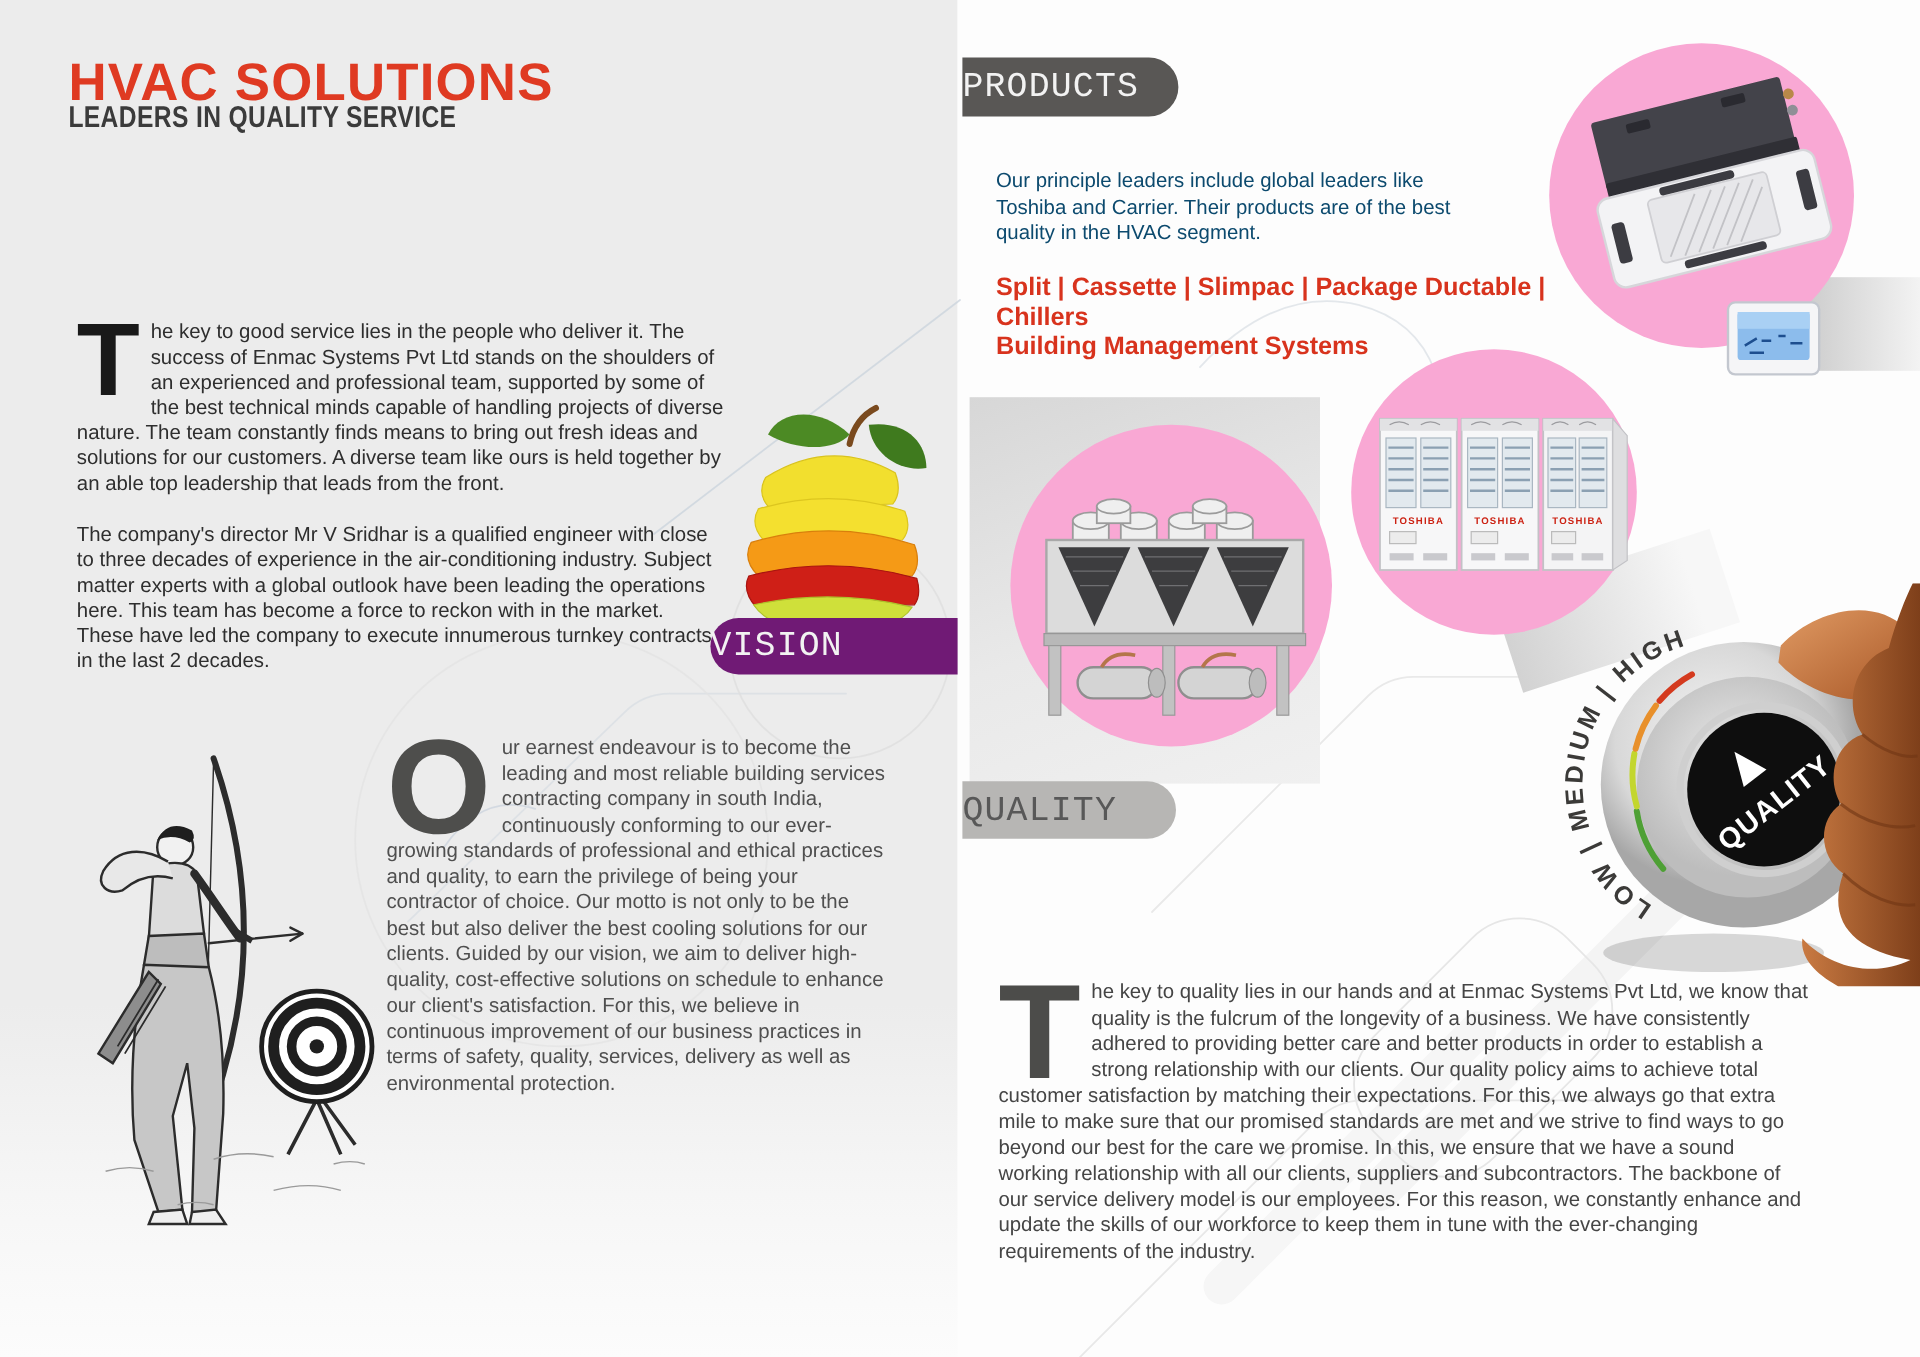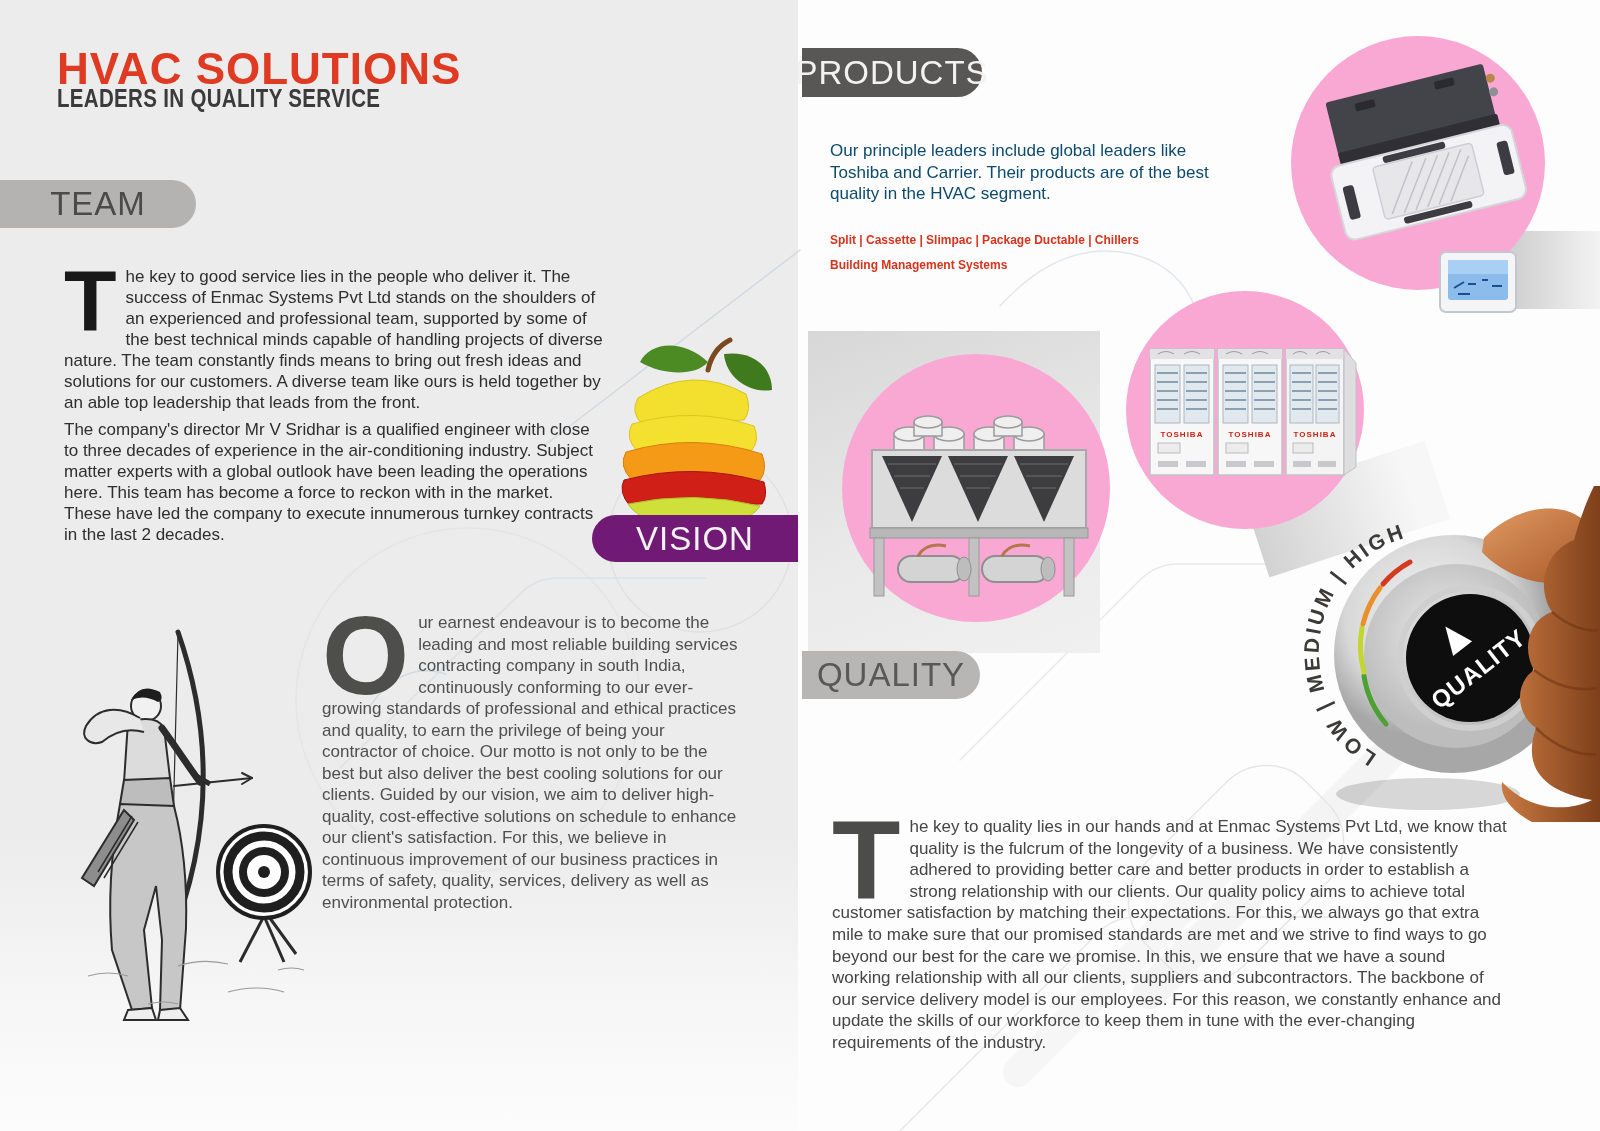--- a/index.html
+++ b/index.html
@@ -8,37 +8,37 @@
   .abs{position:absolute;}
   
   .left-page{left:0;top:0;width:798px;height:1131px;
     background:linear-gradient(180deg,#ececec 0%,#ececec 74%,#f6f6f6 88%,#fcfcfc 100%);}
   .right-page{left:798px;top:0;width:802px;height:1131px;background:#fdfdfd;}
   
   .brand-title{left:57px;top:44px;font-size:44px;font-weight:600;letter-spacing:1px;color:#df3a22;z-index:3;}
   .brand-sub{left:57px;top:84px;font-size:25px;font-weight:700;color:#3b3b3b;letter-spacing:.4px;
     transform:scaleX(.82);transform-origin:left;z-index:3;}
   
-  .badge{display:flex;align-items:center;justify-content:center;font-size:33px;letter-spacing:1px;z-index:3;}
+  .badge{display:flex;align-items:center;font-size:29px;letter-spacing:1px;z-index:3;font-family:Liberation Mono, monospace;}
   .badge-team{left:0;top:180px;width:196px;height:48px;background:#b4b3b1;color:#4a4a4a;
     border-radius:0 26px 26px 0;}
   .badge-vision{left:592px;top:515px;width:206px;height:47px;background:#701a75;color:#f2f2f2;
     border-radius:26px 0 0 26px;}
   .badge-products{left:802px;top:48px;width:180px;height:49px;background:#595755;color:#f2f2f2;
     border-radius:0 26px 26px 0;}
   .badge-quality{left:802px;top:651px;width:178px;height:48px;background:#b7b6b4;color:#585858;
     border-radius:0 26px 26px 0;}
   
   .copy{font-size:17px;line-height:21px;color:#2e2e2e;z-index:3;}
   .team-copy{left:64px;top:266px;width:540px;}
-  .team-copy .p2{margin-top:6px;}
+  .team-copy .p2{margin-top:22px;}
   .vision-copy{left:322px;top:612px;width:420px;color:#4f4f4f;line-height:21.5px;}
   .products-intro{left:830px;top:140px;width:412px;color:#0c4a6e;line-height:21.5px;}
   .product-lines{left:830px;top:228px;width:480px;z-index:3;}
-  .product-line{font-size:12px;font-weight:600;line-height:24.5px;color:#d8331d;}
+  .product-line{font-size:21px;font-weight:600;line-height:24.5px;color:#d8331d;}
   .quality-copy{left:832px;top:816px;width:676px;color:#454545;line-height:21.6px;}
   .dropcap{float:left;font-weight:700;margin:3px 9px 0 0;}
   .dc-team{font-size:86px;line-height:62px;color:#191919;}
   .dc-vision{font-size:112px;line-height:82px;color:#4e4e4c;}
   .dc-quality{font-size:112px;line-height:82px;color:#4c4c4a;}
   
   .circle{border-radius:50%;background:#f9a8d4;z-index:2;}
   .c-cassette{left:1291px;top:36px;width:254px;height:254px;}
   .c-chiller{left:842px;top:354px;width:268px;height:268px;}
   .c-vrf{left:1126px;top:291px;width:238px;height:238px;}
@@ -75,23 +75,20 @@
       <path d="M 1018 1072 L 1232 858" stroke="#f2f2f2" stroke-width="30" opacity=".7"></path>
       <rect x="1122" y="802" width="228" height="142" rx="56" transform="rotate(-45 1236 873)" stroke="#e6e6e6" stroke-width="1.5"></rect>
       <path d="M 900 1131 L 1098 933 Q 1114 917 1136 917 L 1352 917" stroke="#e8e8e8" stroke-width="1.5"></path>
       <path d="M 960 760 L 1140 580 Q 1156 564 1178 564 L 1290 564" stroke="#e9e9e9" stroke-width="1.5"></path>
     </g>
   </svg>
 
   <div class="abs brand-title">HVAC SOLUTIONS</div>
   <div class="abs brand-sub">LEADERS IN QUALITY SERVICE</div>
 
-  <div class="abs badge badge-team">
-    <span>TEAM</span>
-  </div>
 
   <div class="abs copy team-copy">
     <div class="p1">
       <span class="dropcap dc-team">T</span><span>he key to good service lies in the people who deliver it. The success of Enmac Systems Pvt Ltd stands on the shoulders of an experienced and professional team, supported by some of the best technical minds capable of handling projects of diverse nature. The team constantly finds means to bring out fresh ideas and solutions for our customers. A diverse team like ours is held together by an able top leadership that leads from the front.</span>
     </div>
     <div class="p2">The company's director Mr V Sridhar is a qualified engineer with close to three decades of experience in the air-conditioning industry. Subject matter experts with a global outlook have been leading the operations here. This team has become a force to reckon with in the market. These have led the company to execute innumerous turnkey contracts in the last 2 decades.</div>
   </div>
 
   <div class="abs fruit-wrap">
     <svg class="img-svg" viewBox="0 0 168 202">

